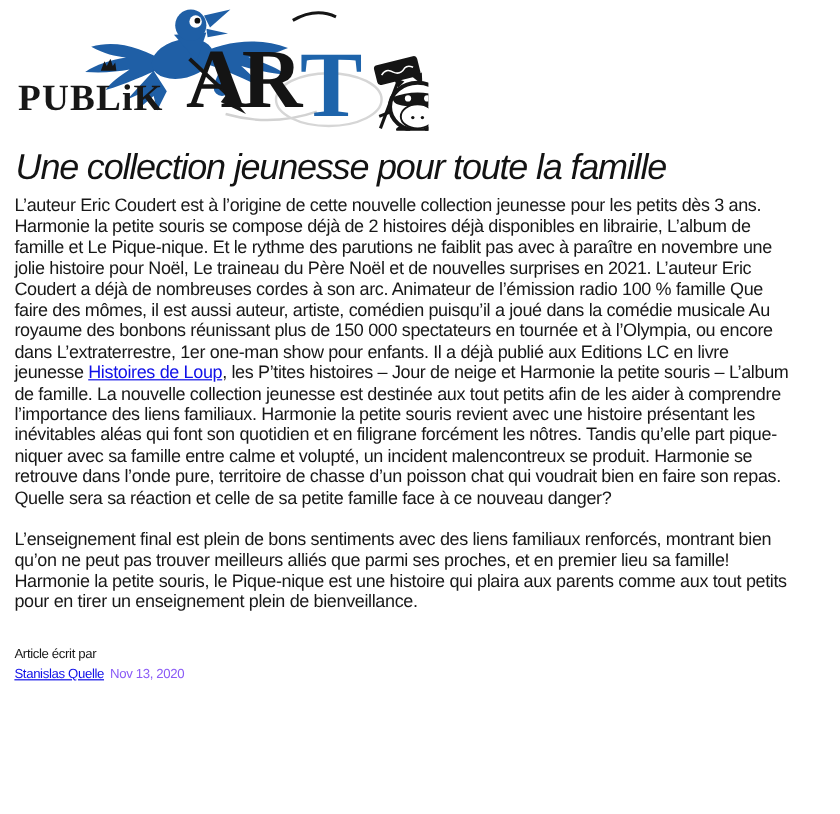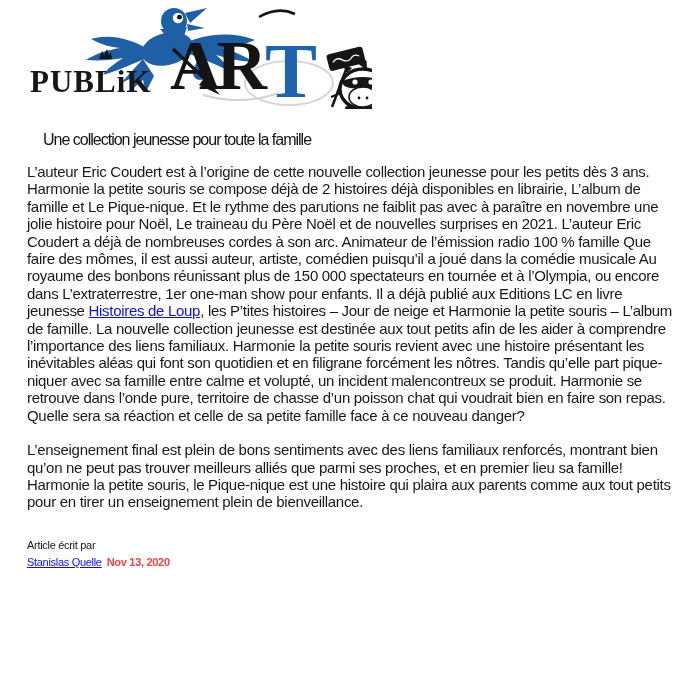--- a/index.html
+++ b/index.html
@@ -8,21 +8,21 @@
     background: #ffffff;
   }
   body {
     width: 700px;
     height: 678px;
     overflow: hidden;
     font-family: "Liberation Sans", sans-serif;
     color: #1a1a1a;
   }
   .page {
-    padding: 5px 28px 0 27px;
+    padding: 5px 28px 0 12px;
     box-sizing: border-box;
     width: 700px;
   }
   .logo-wrap {
     height: 106px;
     margin-left: 0;
   }
   .logo-svg { display: block; }
   .logo-publik {
     font-family: "Liberation Serif", serif;
@@ -38,44 +38,45 @@
     letter-spacing: -4px;
     fill: #141414;
   }
   .logo-t {
     font-family: "Liberation Serif", serif;
     font-weight: 700;
     font-size: 78px;
     fill: var(--t-blue, #1e64ab);
   }
   h1.article-title {
-    font-size: 16px;
+    font-size: 30px;
     font-weight: 400;
     letter-spacing: -1px;
     color: #131313;
-    margin: 14px 0 0 16px;
+    margin: 14px 0 0 1px;
     line-height: 30px;
+    font-style: italic;
   }
   .article-body {
     margin-top: 8px;
     width: 646px;
     font-size: 15px;
     line-height: 17.4px;
     letter-spacing: -0.3px;
     color: #181818;
   }
   .article-body p { margin: 0 0 17px 0; }
   .article-body p.para-2 { margin-bottom: 26px; }
   a {
     color: var(--link-blue, #0000EE);
     text-decoration: underline;
     cursor: pointer;
   }
   .byline { font-size: 11px; line-height: 17.4px; letter-spacing: -0.3px; }
-  .byline .date { margin-left: 5px; color: #ef4444; font-weight: bold; }
+  .byline .date { margin-left: 5px; color: #8b5cf6; }
 </style>
 </head>
 <body>
 
 <div class="page">
 
   <div class="logo-wrap">
     <svg class="logo-svg" width="345" height="104" viewBox="0 0 345 104" xmlns="http://www.w3.org/2000/svg">
 
       <g fill="var(--logo-blue, #1f5fa6)">

